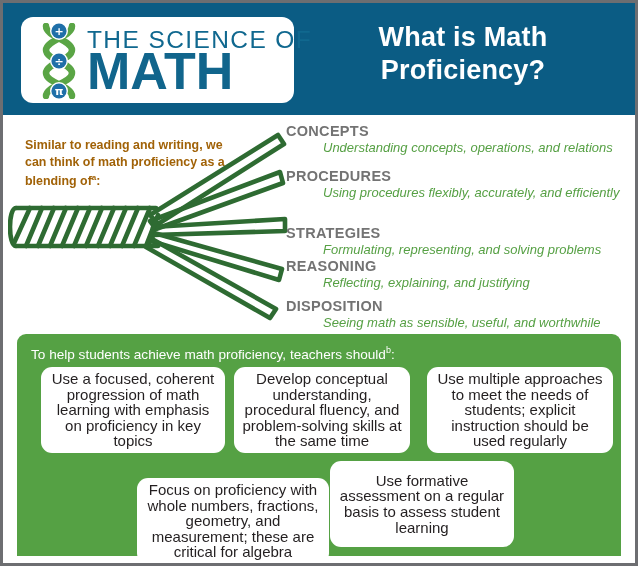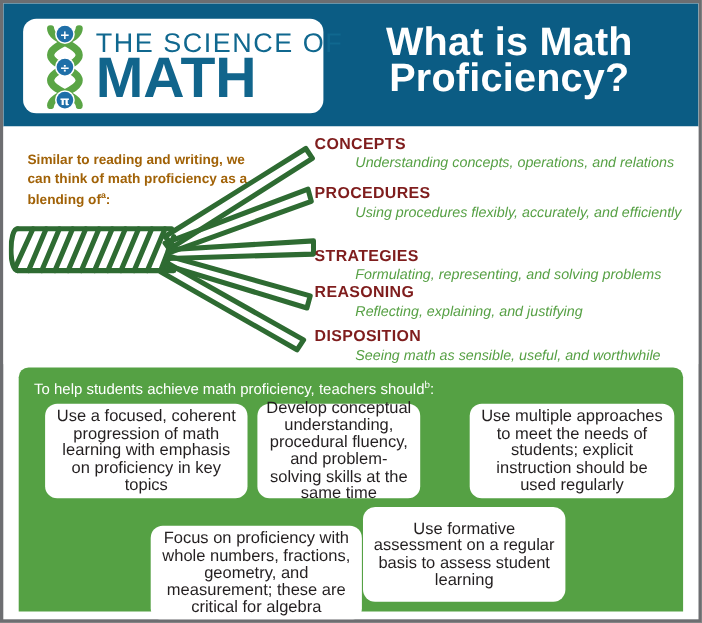--- a/index.html
+++ b/index.html
@@ -15,54 +15,54 @@
   #logo-box{position:absolute;left:18px;top:14px;width:273px;height:86px;
             background:#ffffff;border-radius:12px;box-sizing:border-box;}
   .logo-text-wrap{position:absolute;left:66px;top:10px;width:200px;}
   #logo-line1{font-size:24.5px;letter-spacing:1.4px;color:#10688f;
               font-weight:400;line-height:26px;white-space:nowrap;}
   #logo-line2{font-size:52px;letter-spacing:0px;color:#11658c;
               font-weight:bold;line-height:40px;margin-top:-2px;white-space:nowrap;}
   #dna-icon{position:absolute;left:13px;top:6px;width:50px;height:76px;}
 
   #title-block{position:absolute;left:300px;top:18px;width:320px;
-               text-align:center;color:#ffffff;font-size:36px;font-weight:bold;
+               text-align:center;color:#ffffff;font-size:27px;font-weight:bold;
                line-height:33px;letter-spacing:.2px;}
 
   
   #strands-panel{position:absolute;left:0;top:112px;width:632px;height:216px;
                  background:#ffffff;}
 
   #intro-text{position:absolute;left:22px;top:22px;width:200px;
               color:#a16207;font-size:12.4px;font-weight:bold;line-height:16.5px;}
   #intro-text sup{font-size:8px;vertical-align:super;}
 
   #rope-svg{position:absolute;left:5px;top:8px;}
 
   .strand-row{position:absolute;left:283px;}
-  .strand-title{color:#7f1d1d;font-size:14.5px;font-weight:bold;
+  .strand-title{color:#737373;font-size:14.5px;font-weight:bold;
                 letter-spacing:.3px;line-height:17px;}
   .strand-desc{color:#56a044;font-size:13px;line-height:14px;
                margin-left:37px;margin-top:1px;white-space:nowrap;font-style:italic;}
 
   
   #green-panel{position:absolute;left:14px;top:331px;width:604px;height:222px;
                background:#55a144;border-radius:9px 9px 0 0;}
   #green-heading{position:absolute;left:14px;top:7px;color:#ffffff;
                  font-size:13.6px;line-height:18px;white-space:nowrap;}
   #green-heading sup{font-size:9px;vertical-align:super;}
 
   .card{position:absolute;background:#ffffff;border-radius:11px;
         box-sizing:border-box;display:flex;align-items:center;
         justify-content:center;text-align:center;
         color:#231f20;font-size:15px;line-height:15.6px;padding:4px 7px;}
 
   
   #card-0{left:24px;top:33px;width:184px;height:86px;}
-  #card-1{left:217px;top:33px;width:148px;height:86px;}
+  #card-1{left:217px;top:33px;width:176px;height:86px;}
   #card-2{left:410px;top:33px;width:186px;height:86px;}
   
   #card-3{left:120px;top:144px;width:192px;height:86px;}
   #card-4{left:313px;top:127px;width:184px;height:86px;}
 </style>
 </head>
 <body>
 
 <div id="poster">
 

